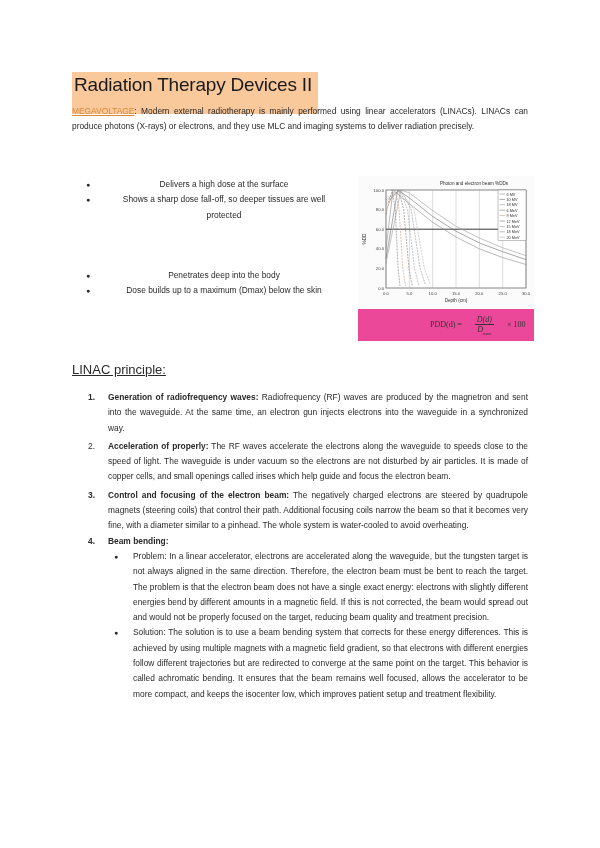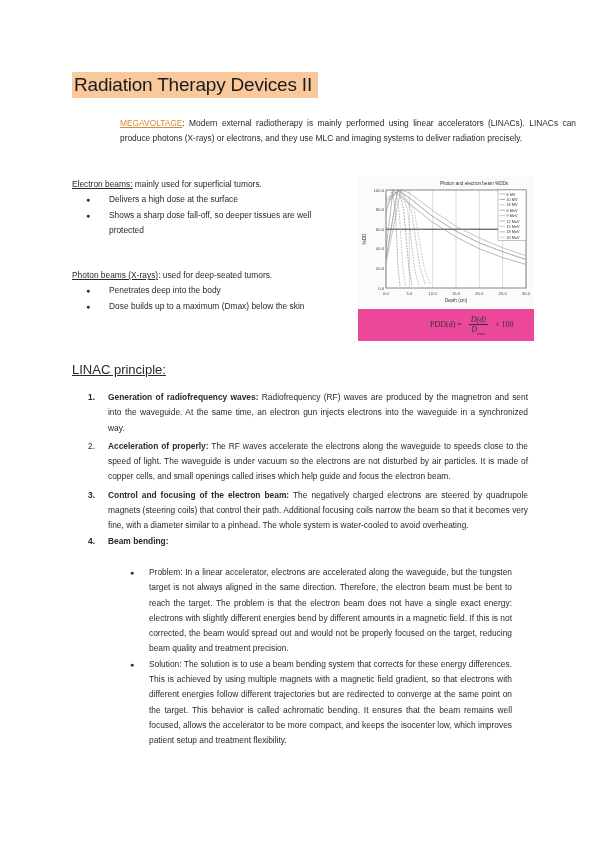--- a/index.html
+++ b/index.html
@@ -1,64 +1,62 @@
 <!DOCTYPE html>
 <html><head>
 <meta charset="utf-8">
 <style>
   html, body { margin: 0; padding: 0; background: #ffffff; }
   body { width: 600px; height: 848px; overflow: hidden; position: relative;
          font-family: "Liberation Sans", sans-serif; color: #222; }
   .page { position: absolute; left: 0; top: 0; width: 600px; height: 848px; background: #fff; }
-  .title { position: absolute; left: 72px; top: 72px; height: 26px; padding: 0 6px 0 2px;
+  .title { position: absolute; left: 72px; top: 72px; height: 42px; padding: 0 6px 0 2px;
            background: #f9c89b; font-size: 19px; line-height: 26px; color: #1b1b1b; letter-spacing: -0.2px; }
   .para { position: absolute; left: 72px; width: 456px; font-size: 8.4px; line-height: 15.3px; text-align: justify; color: #2a2a2a; }
   .mv { color: #d9893c; text-decoration: underline; }
   .u { text-decoration: underline; }
   .blk { position: absolute; left: 72px; font-size: 8.4px; line-height: 15.3px; color: #2a2a2a; }
   ul.bl { margin: 0; padding: 0; list-style: none; }
-  ul.bl li { position: relative; padding-left: 37px; width: 230px; }
+  ul.bl li { position: relative; padding-left: 37px; width: 230px; text-align: center; }
   ul.bl li::before { content: "●"; position: absolute; left: 14px; font-size: 7px; }
   .chart { position: absolute; left: 358px; top: 176px; width: 176px; height: 132px; background: #fbfbfb; }
   .chart svg { display: block; }
   .formula { position: absolute; left: 358px; top: 309px; width: 176px; height: 32px; background: #ec4899; }
   .formula .f { position: absolute; left: 72px; top: 6px; font-family: "Liberation Serif", serif; font-size: 8px; color: #333; white-space: nowrap; }
-  .frac { display: inline-block; vertical-align: middle; text-align: center; margin: 0 5px; }
+  .frac { display: inline-block; vertical-align: middle; text-align: center; margin: 0 11px; }
   .frac .n { display: block; border-bottom: 0.8px solid #333; padding: 0 2px; font-style: italic; }
   .frac .d { display: block; font-style: italic; }
   .frac .d sub { font-size: 5px; font-style: normal; }
   .linac-h { position: absolute; left: 72px; top: 362px; font-size: 13px; text-decoration: underline; color: #2a2a2a; }
   ol.steps { position: absolute; left: 72px; top: 390px; width: 456px; margin: 0; padding: 0; list-style: none;
              font-size: 8.4px; line-height: 15.3px; color: #2a2a2a; }
   ol.steps > li { position: relative; padding-left: 36px; text-align: justify; margin-bottom: 0; }
   ol.steps > li .num { position: absolute; left: 16px; top: 0; font-weight: bold; }
   ol.steps > li b { font-weight: bold; }
-  ul.sub { margin: 16px; padding: 0; list-style: none; }
+  ul.sub { margin: 0; padding: 0; list-style: none; }
   ul.sub li { position: relative; padding-left: 25px; text-align: justify; }
   ul.sub li::before { content: "●"; position: absolute; left: 6px; font-size: 7px; }
 </style>
 </head>
 <body>
 
 <div class="page">
 
   <div class="title">Radiation Therapy Devices II</div>
 
-  <div class="para" style="top:116px;margin-left:48px;"><span class="mv">MEGAVOLTAGE</span><span>: Modern external radiotherapy is mainly performed using linear accelerators (LINACs). LINACs can produce photons (X-rays) or electrons, and they use MLC and imaging systems to deliver radiation precisely.</span></div>
+  <div class="para" style="top:104px;"><span class="mv">MEGAVOLTAGE</span><span>: Modern external radiotherapy is mainly performed using linear accelerators (LINACs). LINACs can produce photons (X-rays) or electrons, and they use MLC and imaging systems to deliver radiation precisely.</span></div>
 
   <div class="blk" style="top:177px;">
-    <div><span class="u">Electron beams:</span><span> mainly used for superficial tumors.</span></div>
     <ul class="bl">
       <li>Delivers a high dose at the surface</li>
       <li>Shows a sharp dose fall-off, so deeper tissues are well protected</li>
     </ul>
   </div>
 
   <div class="blk" style="top:268px;">
-    <div><span class="u">Photon beams (X-rays)</span><span>: used for deep-seated tumors.</span></div>
     <ul class="bl">
       <li>Penetrates deep into the body</li>
       <li>Dose builds up to a maximum (Dmax) below the skin</li>
     </ul>
   </div>
 
   <div class="chart">
     <svg id="pdd-svg" width="176" height="132" viewBox="0 0 176 132">
         <rect x="28" y="14" width="140" height="98" fill="#fff" stroke="#333" stroke-width="0.6"></rect>
         <line x1="28" y1="14" x2="28" y2="112" stroke="#aaa" stroke-width="0.4"></line>

